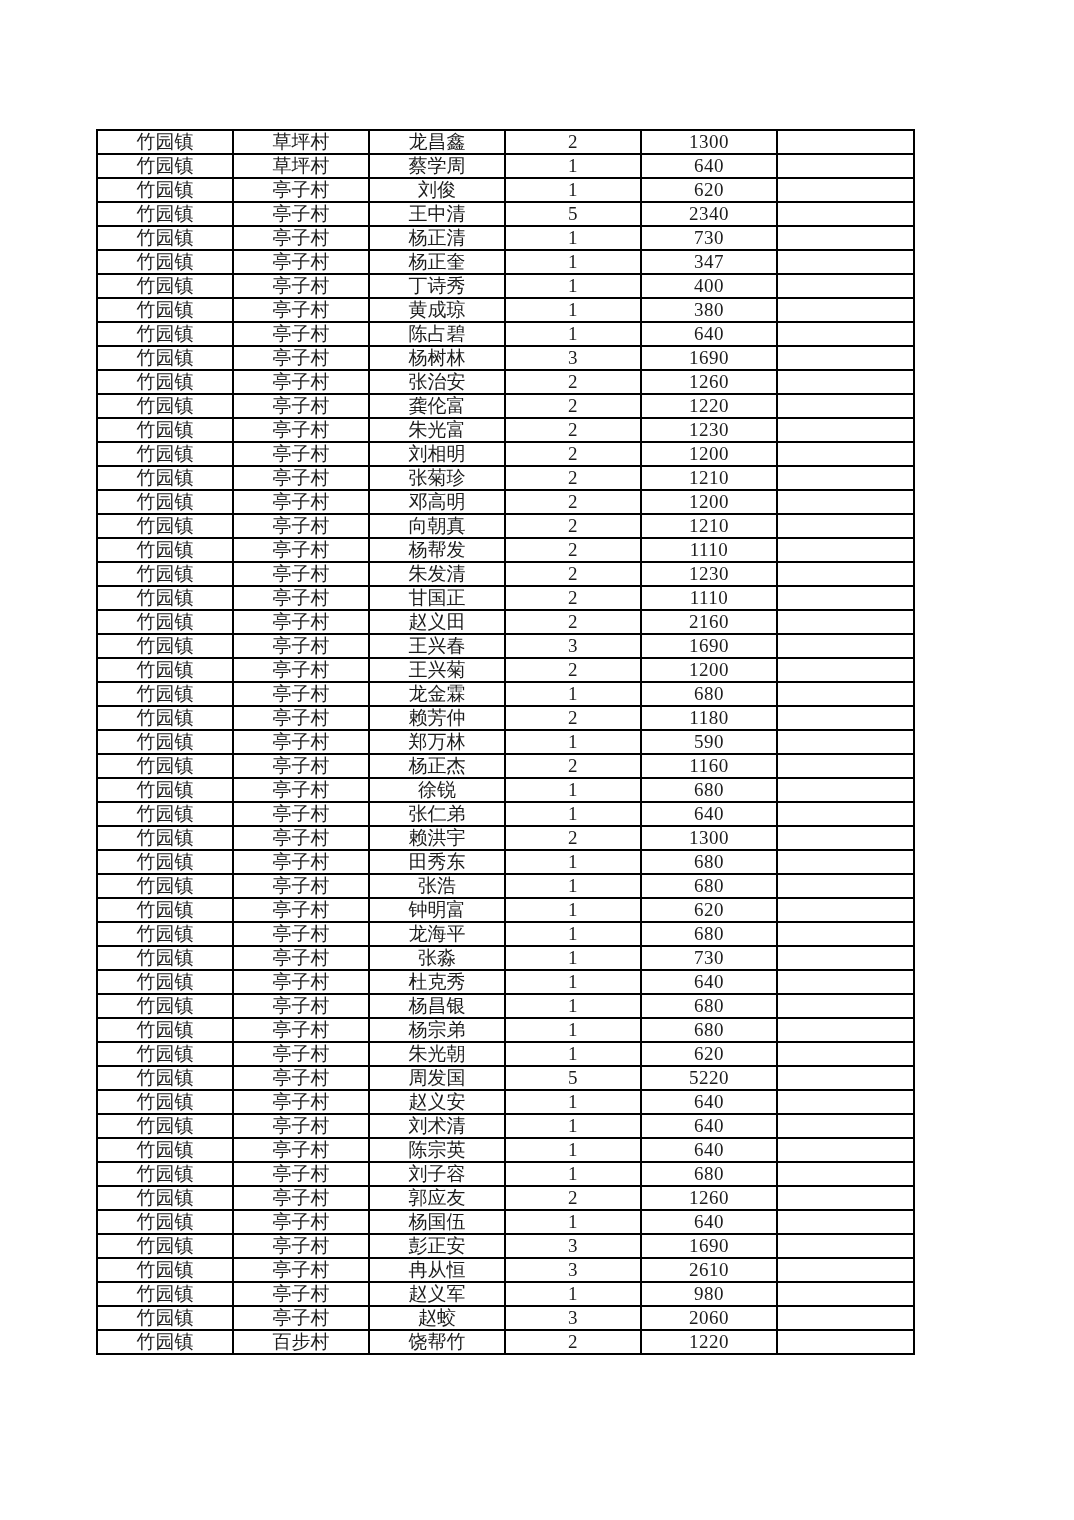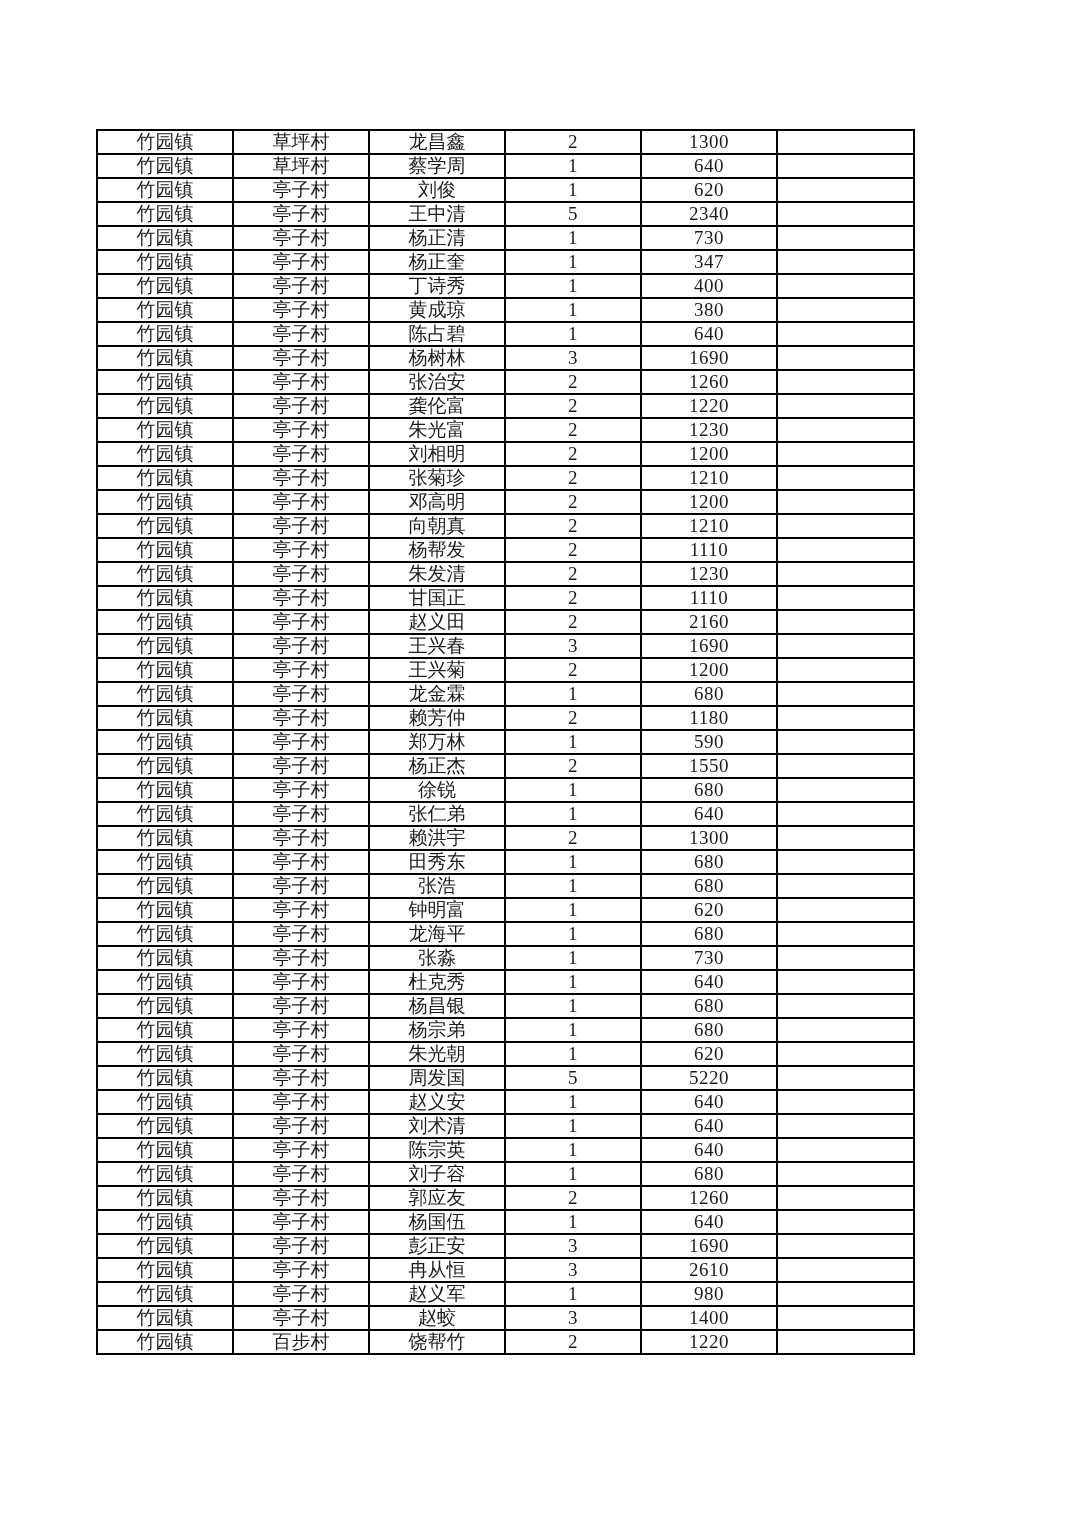--- a/index.html
+++ b/index.html
@@ -262,21 +262,21 @@
           <td>郑万林</td>
           <td class="num">1</td>
           <td class="num">590</td>
           <td></td>
         </tr>
         <tr>
           <td>竹园镇</td>
           <td>亭子村</td>
           <td>杨正杰</td>
           <td class="num">2</td>
-          <td class="num">1550</td>
+          <td class="num">1160</td>
           <td></td>
         </tr>
         <tr>
           <td>竹园镇</td>
           <td>亭子村</td>
           <td>徐锐</td>
           <td class="num">1</td>
           <td class="num">680</td>
           <td></td>
         </tr>
@@ -446,21 +446,21 @@
           <td>赵义军</td>
           <td class="num">1</td>
           <td class="num">980</td>
           <td></td>
         </tr>
         <tr>
           <td>竹园镇</td>
           <td>亭子村</td>
           <td>赵蛟</td>
           <td class="num">3</td>
-          <td class="num">1400</td>
+          <td class="num">2060</td>
           <td></td>
         </tr>
         <tr>
           <td>竹园镇</td>
           <td>百步村</td>
           <td>饶帮竹</td>
           <td class="num">2</td>
           <td class="num">1220</td>
           <td></td>
         </tr>

